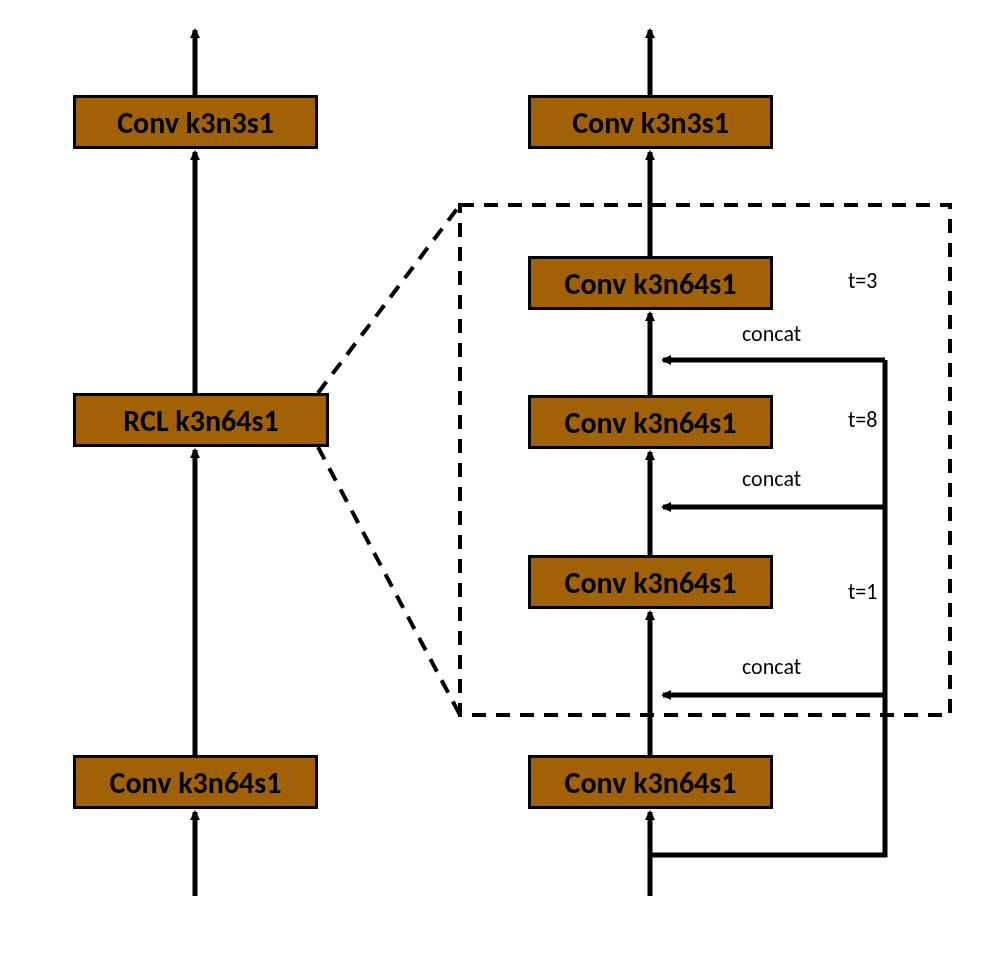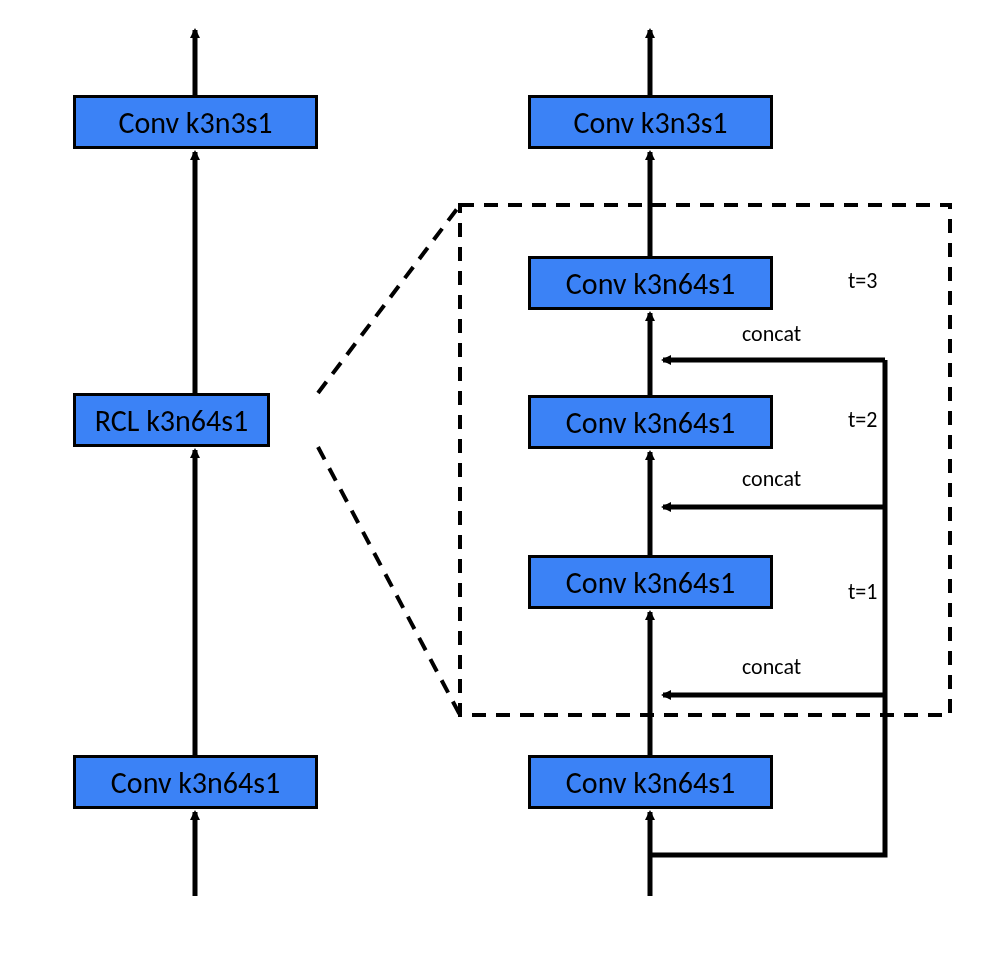--- a/index.html
+++ b/index.html
@@ -8,47 +8,47 @@
     padding: 0;
     width: 998px;
     height: 959px;
     background: #fff;
     font-family: Calibri, Arial, sans-serif;
     position: relative;
   }
   .box {
     position: absolute;
     border: 3px solid #000;
-    background: #3b82f6;
+    background: #a16207;
     display: flex;
     align-items: center;
     justify-content: center;
     font-size: 30px;
-    font-weight: 400;
+    font-weight: 700;
   }
   .label {
     position: absolute;
     font-size: 22px;
     font-weight: 400;
   }
   svg.overlay {
     position: absolute;
     top: 0; left: 0;
     width: 998px; height: 959px;
     pointer-events: none;
   }
 </style>
 </head>
 <body>
 
 <div class="box" style="left:73px;  top:95px;  width:245px; height:54px;">
   <span>Conv k3n3s1</span>
 </div>
 
-<div class="box" style="left:73px;  top:393px; width:197px; height:54px;">
+<div class="box" style="left:73px;  top:393px; width:256px; height:54px;">
   <span>RCL k3n64s1</span>
 </div>
 
 <div class="box" style="left:73px;  top:755px; width:245px; height:54px;">
   <span>Conv k3n64s1</span>
 </div>
 
 <div class="box" style="left:528px; top:95px;  width:245px; height:54px;">
   <span>Conv k3n3s1</span>
 </div>
@@ -63,21 +63,21 @@
 
 <div class="box" style="left:528px; top:555px; width:245px; height:54px;">
   <span>Conv k3n64s1</span>
 </div>
 
 <div class="box" style="left:528px; top:755px; width:245px; height:54px;">
   <span>Conv k3n64s1</span>
 </div>
 
 <div class="label" style="left:848px; top:267px;">t=3</div>
-<div class="label" style="left:848px; top:406px;">t=2</div>
+<div class="label" style="left:848px; top:406px;">t=8</div>
 <div class="label" style="left:848px; top:566px;margin-top:12px;">t=1</div>
 
 <div class="label" style="left:742px; top:320px;">concat</div>
 <div class="label" style="left:742px; top:465px;">concat</div>
 <div class="label" style="left:742px; top:653px;">concat</div>
 
 <svg class="overlay" viewBox="0 0 998 959">
   <defs>
     <marker id="ah" markerWidth="12" markerHeight="12" refX="8" refY="5" orient="auto" markerUnits="userSpaceOnUse">
       <path d="M0,0 L10,5 L0,10 Z" fill="#000"></path>

